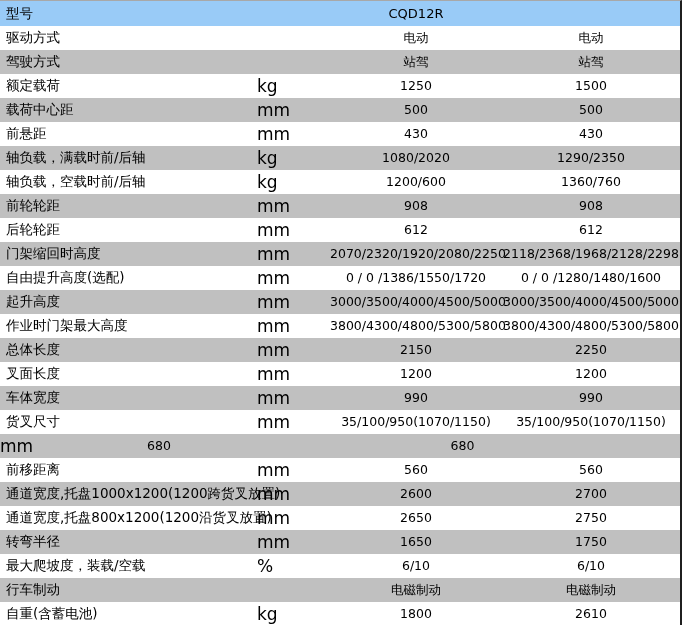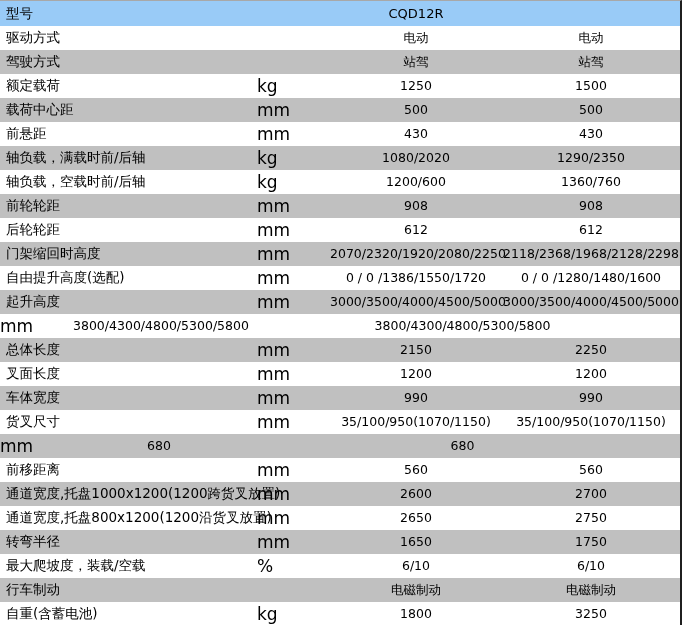--- a/index.html
+++ b/index.html
@@ -147,20 +147,21 @@
     <div class="cell v1">0 / 0 /1386/1550/1720</div>
     <div class="cell v2">0 / 0 /1280/1480/1600</div>
   </div>
         <div class="row alt">
     <div class="cell label">起升高度</div>
     <div class="cell unit">mm</div>
     <div class="cell v1">3000/3500/4000/4500/5000</div>
     <div class="cell v2">3000/3500/4000/4500/5000</div>
   </div>
         <div class="row">
+    <div class="cell label">作业时门架最大高度</div>
     <div class="cell unit">mm</div>
     <div class="cell v1">3800/4300/4800/5300/5800</div>
     <div class="cell v2">3800/4300/4800/5300/5800</div>
   </div>
         <div class="row alt">
     <div class="cell label">总体长度</div>
     <div class="cell unit">mm</div>
     <div class="cell v1">2150</div>
     <div class="cell v2">2250</div>
   </div>
@@ -220,18 +221,18 @@
         <div class="row alt">
     <div class="cell label">行车制动</div>
     <div class="cell unit"></div>
     <div class="cell v1">电磁制动</div>
     <div class="cell v2">电磁制动</div>
   </div>
         <div class="row">
     <div class="cell label">自重(含蓄电池)</div>
     <div class="cell unit">kg</div>
     <div class="cell v1">1800</div>
-    <div class="cell v2">3250</div>
+    <div class="cell v2">2610</div>
   </div>
       </div>
 
   </div>
 </div>
 
 </body></html>

